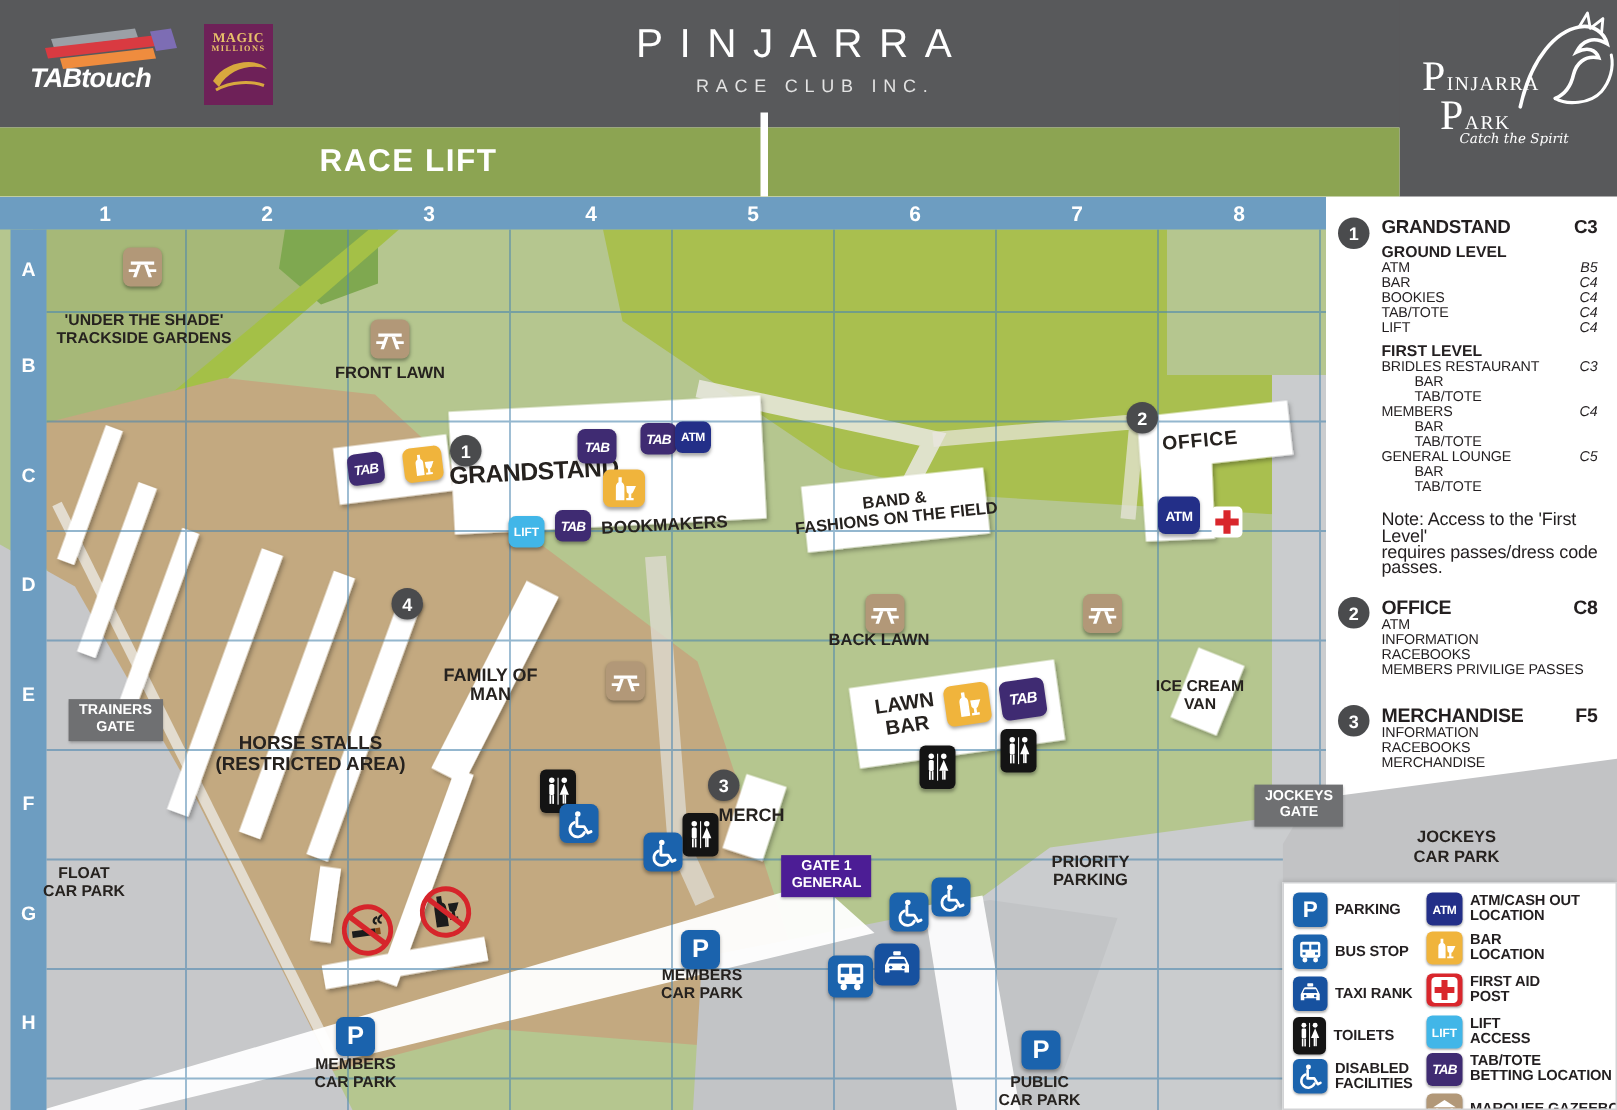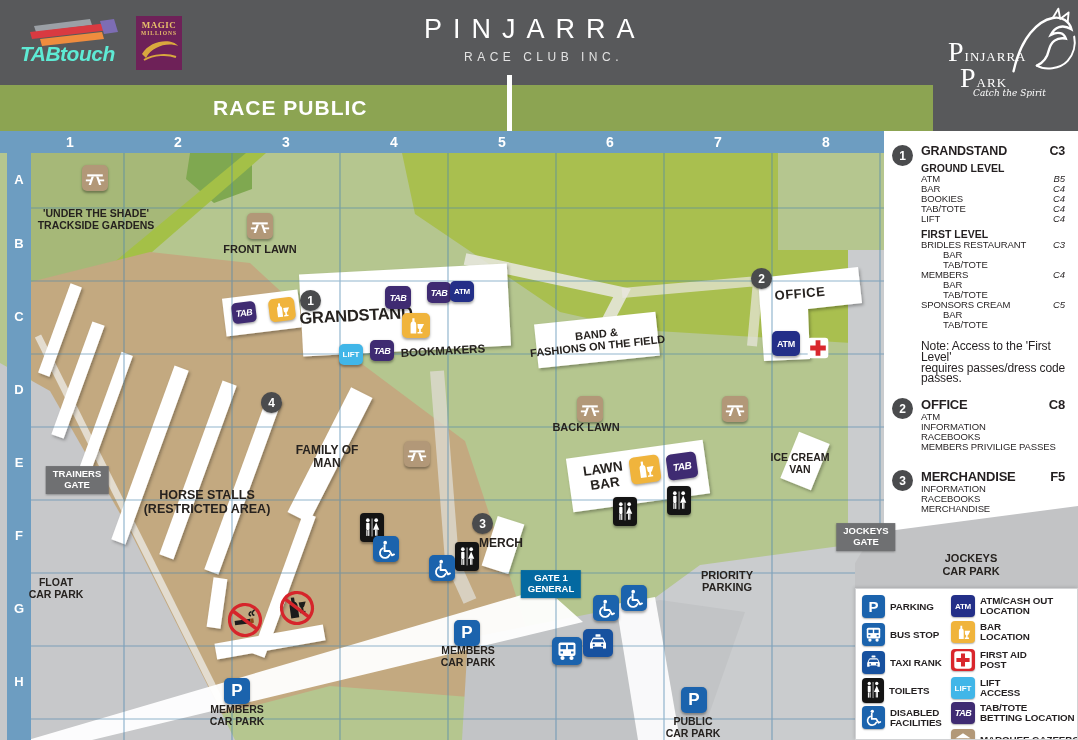--- a/index.html
+++ b/index.html
@@ -5,21 +5,21 @@
   html,body{margin:0;padding:0;background:#fff;}
   .page{position:relative;width:1078px;height:740px;overflow:hidden;background:#fff;
         font-family:"Liberation Sans",sans-serif;-webkit-font-smoothing:antialiased;}
   .abs{position:absolute;}
   
   .header{position:absolute;left:0;top:0;width:1078px;height:85px;background:#58595b;}
   .park-block{position:absolute;left:933px;top:0;width:145px;height:131px;background:#58595b;}
   .banner{position:absolute;left:0;top:85px;width:933px;height:46px;background:#8ca452;}
   .banner-label{position:absolute;left:213px;top:96px;font-size:21px;font-weight:bold;color:#fff;letter-spacing:1px;}
   .finish-line{position:absolute;left:507px;top:75px;width:5px;height:56px;background:#fff;}
-  .tt-text{position:absolute;left:20px;top:42px;color:#5eead4;font-weight:bold;font-style:italic;font-size:21px;letter-spacing:-.5px;}
+  .tt-text{position:absolute;left:20px;top:42px;color:#ffffff;font-weight:bold;font-style:italic;font-size:18px;letter-spacing:-.5px;}
   .magic{position:absolute;left:136px;top:16px;width:46px;height:54px;background:#6e2158;color:#e8c06a;
          font-family:"Liberation Serif",serif;text-align:center;overflow:hidden;}
   .mm1{font-size:9px;font-weight:bold;margin-top:4px;letter-spacing:.5px;}
   .mm2{font-size:5.5px;font-weight:bold;letter-spacing:1px;}
   .title{position:absolute;left:424px;top:14px;color:#fff;font-size:27px;letter-spacing:11px;font-weight:normal;white-space:nowrap;}
   .subtitle{position:absolute;left:464px;top:50px;color:#e3e3e3;font-size:12px;letter-spacing:4.5px;white-space:nowrap;}
   .pk-line{position:absolute;color:#fff;font-size:13px;letter-spacing:1px;font-family:"Liberation Serif",serif;}
   .pk-line::first-letter{font-size:28px;}
   .pk-tag{position:absolute;color:#fff;font-size:9px;font-style:italic;font-family:"DejaVu Serif",serif;}
   
@@ -241,21 +241,21 @@
   <div class="park-block">
     <svg class="abs" style="left:60px;top:4px" width="84" height="84" viewBox="0 0 90 90">
         <use href="#sy-horse"></use>
       </svg>
     <div class="pk-line" style="left:15px;top:36px">PINJARRA</div>
     <div class="pk-line" style="left:27px;top:62px">PARK</div>
     <div class="pk-tag" style="left:40px;top:88px">Catch the Spirit</div>
   </div>
 
   <div class="banner"></div>
-  <div class="banner-label">RACE PUBLIC</div>
+  <div class="banner-label">RACE LIFT</div>
   <div class="finish-line"></div>
 
   <div class="ruler-top" style="z-index:10">
     <span style="left:60px">1</span>
     <span style="left:168px">2</span>
     <span style="left:276px">3</span>
     <span style="left:384px">4</span>
     <span style="left:492px">5</span>
     <span style="left:600px">6</span>
     <span style="left:708px">7</span>
@@ -296,21 +296,21 @@
     <span>PRIORITY</span><br><span>PARKING</span></div>
   <div class="mlbl" style="left:237px;top:716px;font-size:10.5px">
     <span>MEMBERS</span><br><span>CAR PARK</span></div>
   <div class="mlbl" style="left:468px;top:657px;font-size:10.5px">
     <span>MEMBERS</span><br><span>CAR PARK</span></div>
   <div class="mlbl" style="left:693px;top:728px;font-size:10.5px">
     <span>PUBLIC</span><br><span>CAR PARK</span></div>
 
   <div class="gate" style="left:77px;top:480px">
     <span>TRAINERS</span><br><span>GATE</span></div>
-  <div class="gate" style="left:551px;top:584px;background:#0369a1">
+  <div class="gate" style="left:551px;top:584px;background:#4c1d95">
     <span>GATE 1</span><br><span>GENERAL</span></div>
   <div class="gate" style="left:866px;top:537px;z-index:40">
     <span>JOCKEYS</span><br><span>GATE</span></div>
 
   <div class="badge" style="left:300px;top:290px">1</div>
   <div class="badge" style="left:751px;top:268px">2</div>
   <div class="badge" style="left:472px;top:513px">3</div>
   <div class="badge" style="left:261px;top:392px">4</div>
 
   <span class="mi i-picnic" style="left:82px;top:165px;width:26px;height:26px">
@@ -487,21 +487,21 @@
             <span>MEMBERS</span>
             <span class="p-ref2">C4</span>
           </div>
         <div class="p-row ind">
             <span>BAR</span>
           </div>
         <div class="p-row ind">
             <span>TAB/TOTE</span>
           </div>
         <div class="p-row">
-            <span>SPONSORS CREAM</span>
+            <span>GENERAL LOUNGE</span>
             <span class="p-ref2">C5</span>
           </div>
         <div class="p-row ind">
             <span>BAR</span>
           </div>
         <div class="p-row ind">
             <span>TAB/TOTE</span>
           </div>
         <div class="p-note">
           <span>Note: Access to the 'First Level'</span><br>

